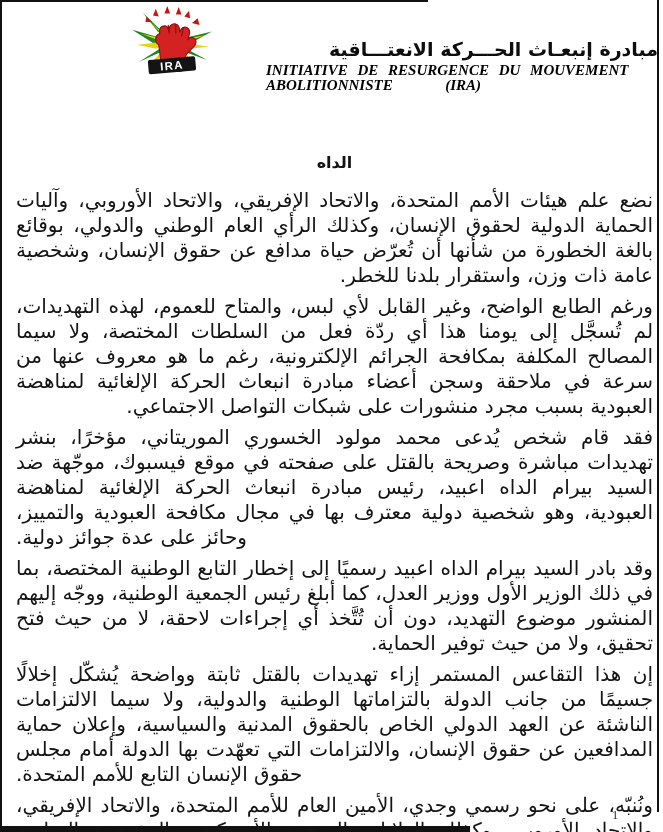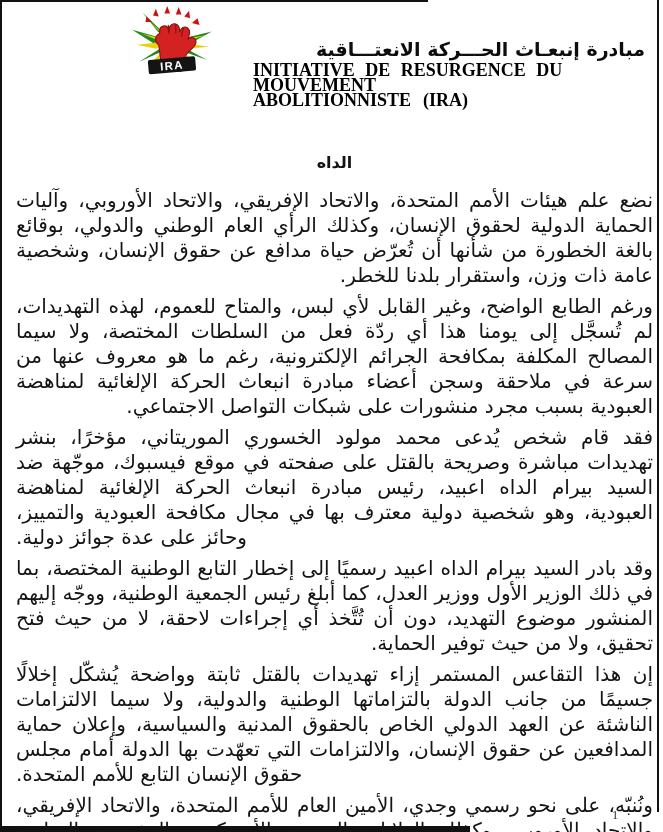--- a/index.html
+++ b/index.html
@@ -5,25 +5,25 @@
   html,body{margin:0;padding:0;background:#fff;}
   .page{position:relative;width:663px;height:832px;background:#fff;overflow:hidden;
         font-family:"DejaVu Sans",sans-serif;color:#141414;}
   
   .b-left{position:absolute;left:0;top:0;width:2px;height:832px;background:#111;}
   .b-top{position:absolute;left:0;top:0;width:428px;height:2px;background:#111;}
   .b-right{position:absolute;left:657px;top:0;width:2px;height:812px;background:#111;}
   .b-bottom{position:absolute;left:0;top:826px;width:470px;height:6px;background:#111;}
   
   .logo{position:absolute;left:128px;top:5px;width:88px;height:74px;}
-  .header-text{position:absolute;left:253px;top:36px;width:392px;}
+  .header-text{position:absolute;left:266px;top:36px;width:392px;}
   .title-ar{direction:rtl;text-align:right;font-weight:bold;font-size:19px;line-height:27px;
             white-space:nowrap;color:#0d0d0d;}
-  .fr{font-family:"Liberation Serif","DejaVu Serif",serif;font-weight:bold;font-size:18px;
-      line-height:15px;color:#000;}
+  .fr{font-family:"Liberation Serif","DejaVu Serif",serif;font-weight:bold;font-size:15px;
+      line-height:15px;color:#000;font-style:italic;}
   .fr1{word-spacing:6px;}
   .fr2{display:flex;justify-content:space-between;width:215px;text-align:right;}
   
   .content{position:absolute;left:16px;top:150px;width:637px;direction:rtl;}
   .heading{font-size:16px;font-weight:bold;text-align:center;margin:0 0 13px 0;line-height:25px;}
   .para{font-size:20px;line-height:25px;margin:0 0 6px 0;text-align:justify;text-align-last:right;}
   .last-left{text-align-last:left;}
   .last-justify{text-align-last:justify;font-family:Liberation Serif, serif;}
   .page-number{position:absolute;left:612px;top:808px;font-family:"Liberation Serif","DejaVu Serif",serif;
                font-size:12.5px;color:#2b3446;}

